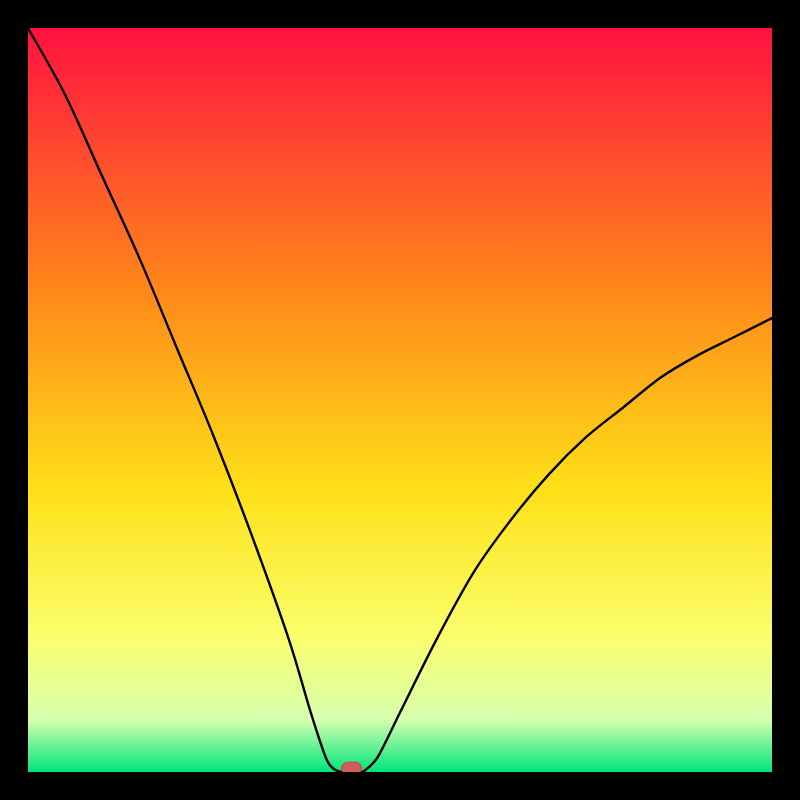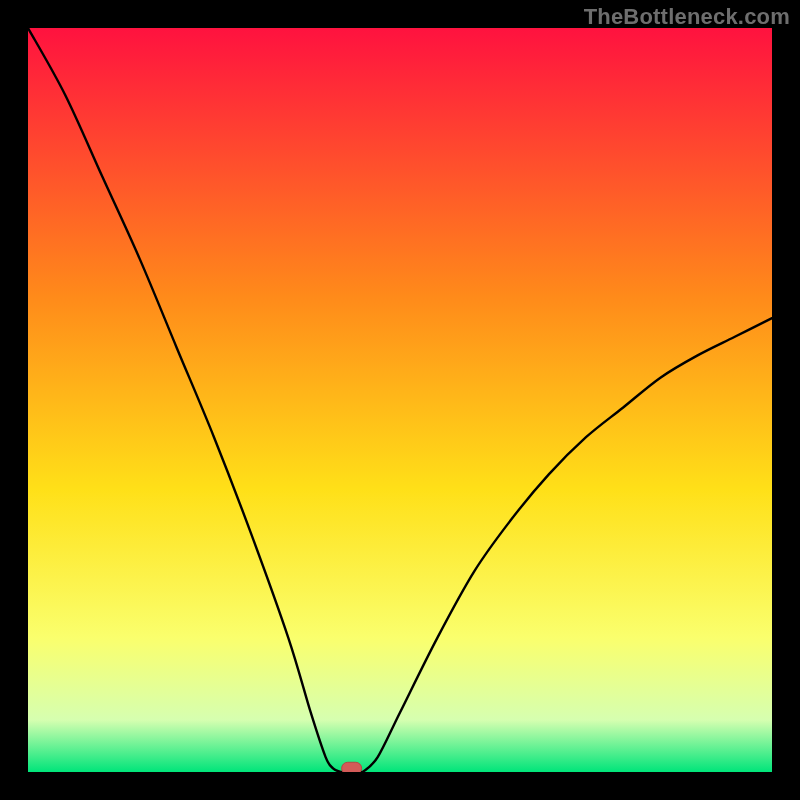--- a/index.html
+++ b/index.html
@@ -38,21 +38,20 @@
   .plot svg {
     display: block;
     width: 100%;
     height: 100%;
   }
 </style>
 </head>
 <body>
 
 <div class="frame">
-  <div class="watermark">TheBottleneck.com</div>
 
   <div class="plot">
     <svg viewBox="0 0 744 744" preserveAspectRatio="none">
       <defs>
         <linearGradient id="bg-grad" x1="0" y1="0" x2="0" y2="1">
           <stop id="g0" offset="0%" stop-color="#ff123f"></stop>
           <stop id="g1" offset="36%" stop-color="#ff8a1a"></stop>
           <stop id="g2" offset="62%" stop-color="#ffe018"></stop>
           <stop id="g3" offset="82%" stop-color="#faff6d"></stop>
           <stop id="g4" offset="93%" stop-color="#d6ffb0"></stop>

